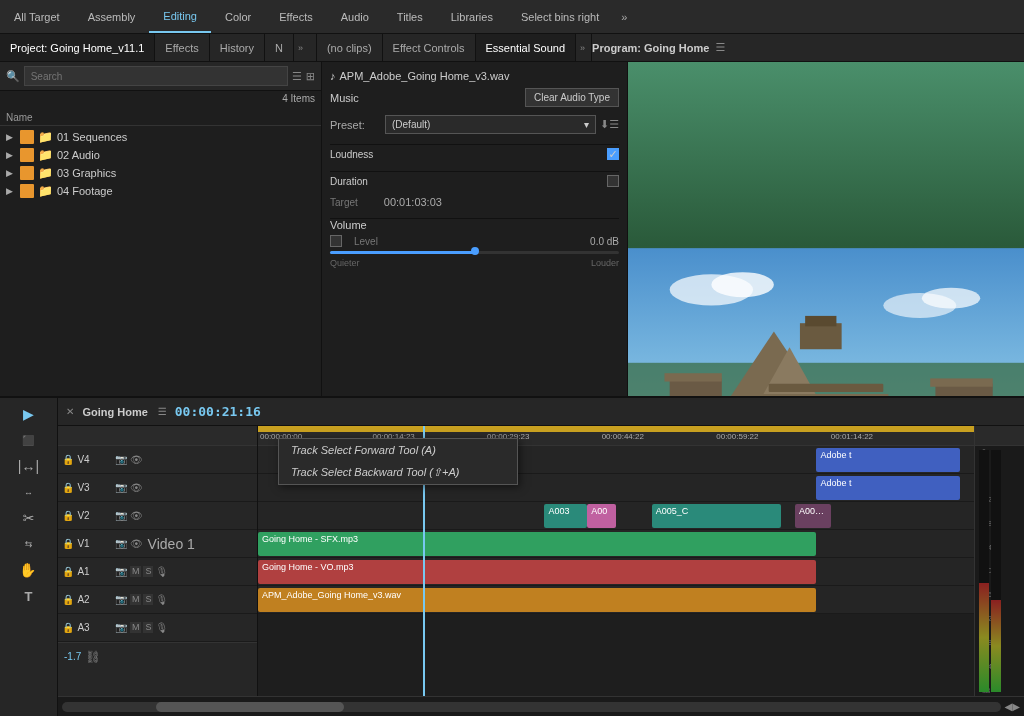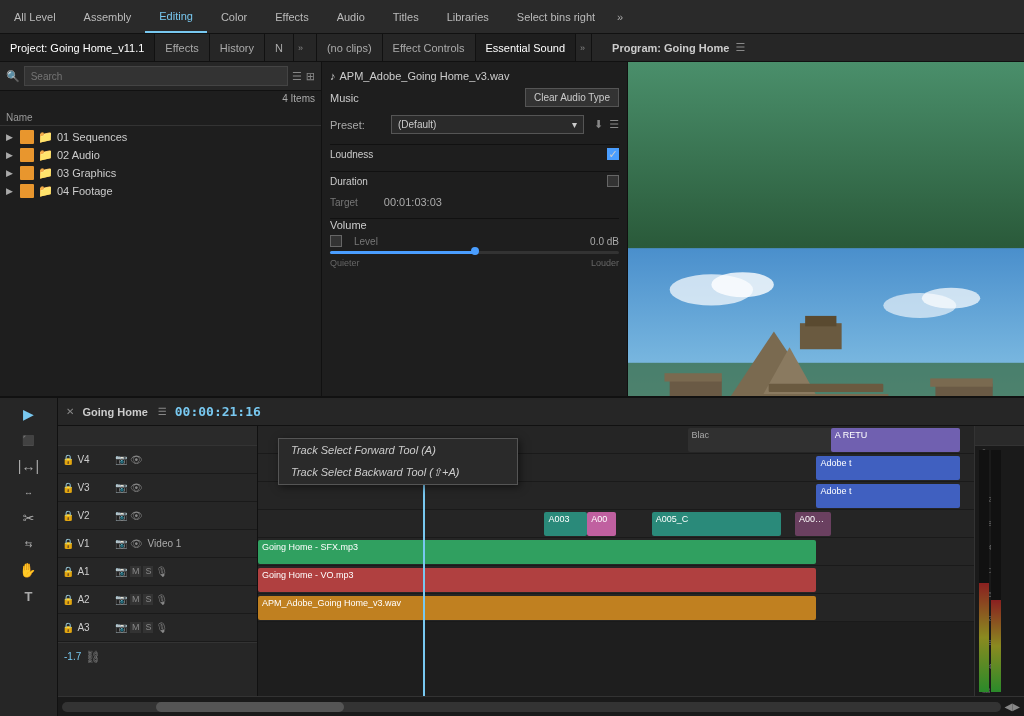--- a/index.html
+++ b/index.html
@@ -256,21 +256,20 @@
       border: 1px solid #555;
       color: #ccc;
       padding: 3px 8px;
       font-size: 10px;
       cursor: pointer;
     }
 
     .es-preset-row {
       display: flex;
       align-items: center;
-      gap: 6px;
       margin-bottom: 10px;
     }
 
     .es-label { color: #aaa; font-size: 11px; min-width: 55px; }
 
     .es-dropdown {
       flex: 1;
       background: #2a2a2a;
       border: 1px solid #555;
       color: #ccc;
@@ -638,21 +637,21 @@
     .divider-line {
       height: 1px;
       background: #111;
       margin: 0;
     }
   </style>
 </head>
 <body>
 
 <div class="top-menu">
-  <div class="top-menu-item">All Level</div>
+  <div class="top-menu-item">All Target</div>
   <div class="top-menu-item">Assembly</div>
   <div class="top-menu-item active">Editing</div>
   <div class="top-menu-item">Color</div>
   <div class="top-menu-item">Effects</div>
   <div class="top-menu-item">Audio</div>
   <div class="top-menu-item">Titles</div>
   <div class="top-menu-item">Libraries</div>
   <div class="top-menu-item">Select bins right</div>
   <div class="top-menu-more">»</div>
 </div>
@@ -664,21 +663,21 @@
   <div class="panel-tab">N</div>
   <div class="panel-arrow">»</div>
 
   <div style="display:flex; align-items:center; height:100%; border-left: 1px solid #111; margin-left:9px;">
     <div class="panel-tab">(no clips)</div>
     <div class="panel-tab">Effect Controls</div>
     <div class="panel-tab active">Essential Sound</div>
     <div class="panel-arrow">»</div>
   </div>
 
-  <div style="display:flex; align-items:center; height:100%; border-left:1px solid #111; margin-left:2px; flex:1; padding: 0 20px;">
+  <div style="display:flex; align-items:center; height:100%; border-left:1px solid #111; margin-left:2px; flex:1; padding: 0 0;">
     <span class="program-title">Program: Going Home</span>
     <span style="color:#888; margin-left:6px; cursor:pointer;">☰</span>
   </div>
 </div>
 
 <div class="main-layout">
 
   <div class="left-panel">
 
     <div class="project-toolbar">
@@ -983,21 +982,21 @@
           </div>
         </div>
 
         <div class="track-label">
           <span style="color:#888;font-size:10px;">🔒</span>
           <span class="track-name">V1</span>
           <div class="track-icons">
             <span style="color:#888;font-size:10px;">📷</span>
             <span style="color:#888;font-size:10px;">👁</span>
           </div>
-          <span style="color:#aaa;font-size:10px;margin-left:2px;">Video 1</span>
+          <span style="color:#aaa;font-size:14px;margin-left:2px;">Video 1</span>
         </div>
 
         <div class="track-label">
           <span style="color:#888;font-size:10px;">🔒</span>
           <span class="track-name">A1</span>
           <div class="track-icons">
             <span style="color:#888;font-size:10px;">📷</span>
             <span style="color:#888;font-size:9px;background:#333;padding:0 2px;">M</span>
             <span style="color:#888;font-size:9px;background:#333;padding:0 2px;">S</span>
             <span style="color:#888;font-size:10px;">🎙</span>
@@ -1027,25 +1026,32 @@
         </div>
 
         <div style="height:28px;background:#262626;border-top:1px solid #333;display:flex;align-items:center;padding:0 6px;">
           <span style="color:#78c8f0;font-size:10px;margin-right:4px;">-1.7</span>
           <span style="color:#888;font-size:12px;">⛓</span>
         </div>
       </div>
 
       <div class="track-area">
 
-
-        <div class="video-track">
-          <div class="clip clip-dark" style="left:60%;width:35%;">Blac</div>
-          <div class="clip clip-purple" style="left:80%;width:18%;">A RETU</div>
-        </div>
+        <div class="timeline-ruler">
+
+          <div style="position:absolute;top:0;left:0;right:0;height:6px;background:linear-gradient(to right, #c8a020 0%, #c8a020 100%);"></div>
+          <div style="position:absolute;top:6px;font-size:8px;color:#aaa;left:2px;">00:00:00:00</div>
+          <div style="position:absolute;top:6px;font-size:8px;color:#aaa;left:16%;">00:00:14:23</div>
+          <div style="position:absolute;top:6px;font-size:8px;color:#aaa;left:32%;">00:00:29:23</div>
+          <div style="position:absolute;top:6px;font-size:8px;color:#aaa;left:48%;">00:00:44:22</div>
+          <div style="position:absolute;top:6px;font-size:8px;color:#aaa;left:64%;">00:00:59:22</div>
+          <div style="position:absolute;top:6px;font-size:8px;color:#aaa;left:80%;">00:01:14:22</div>
+          <div class="playhead-line" style="left:23%;"></div>
+        </div>
+
 
         <div class="video-track">
           <div class="clip clip-blue" style="left:78%;width:20%;">Adobe t</div>
         </div>
 
         <div class="video-track">
           <div class="clip clip-blue" style="left:78%;width:20%;">Adobe t</div>
         </div>
 
         <div class="video-track">

